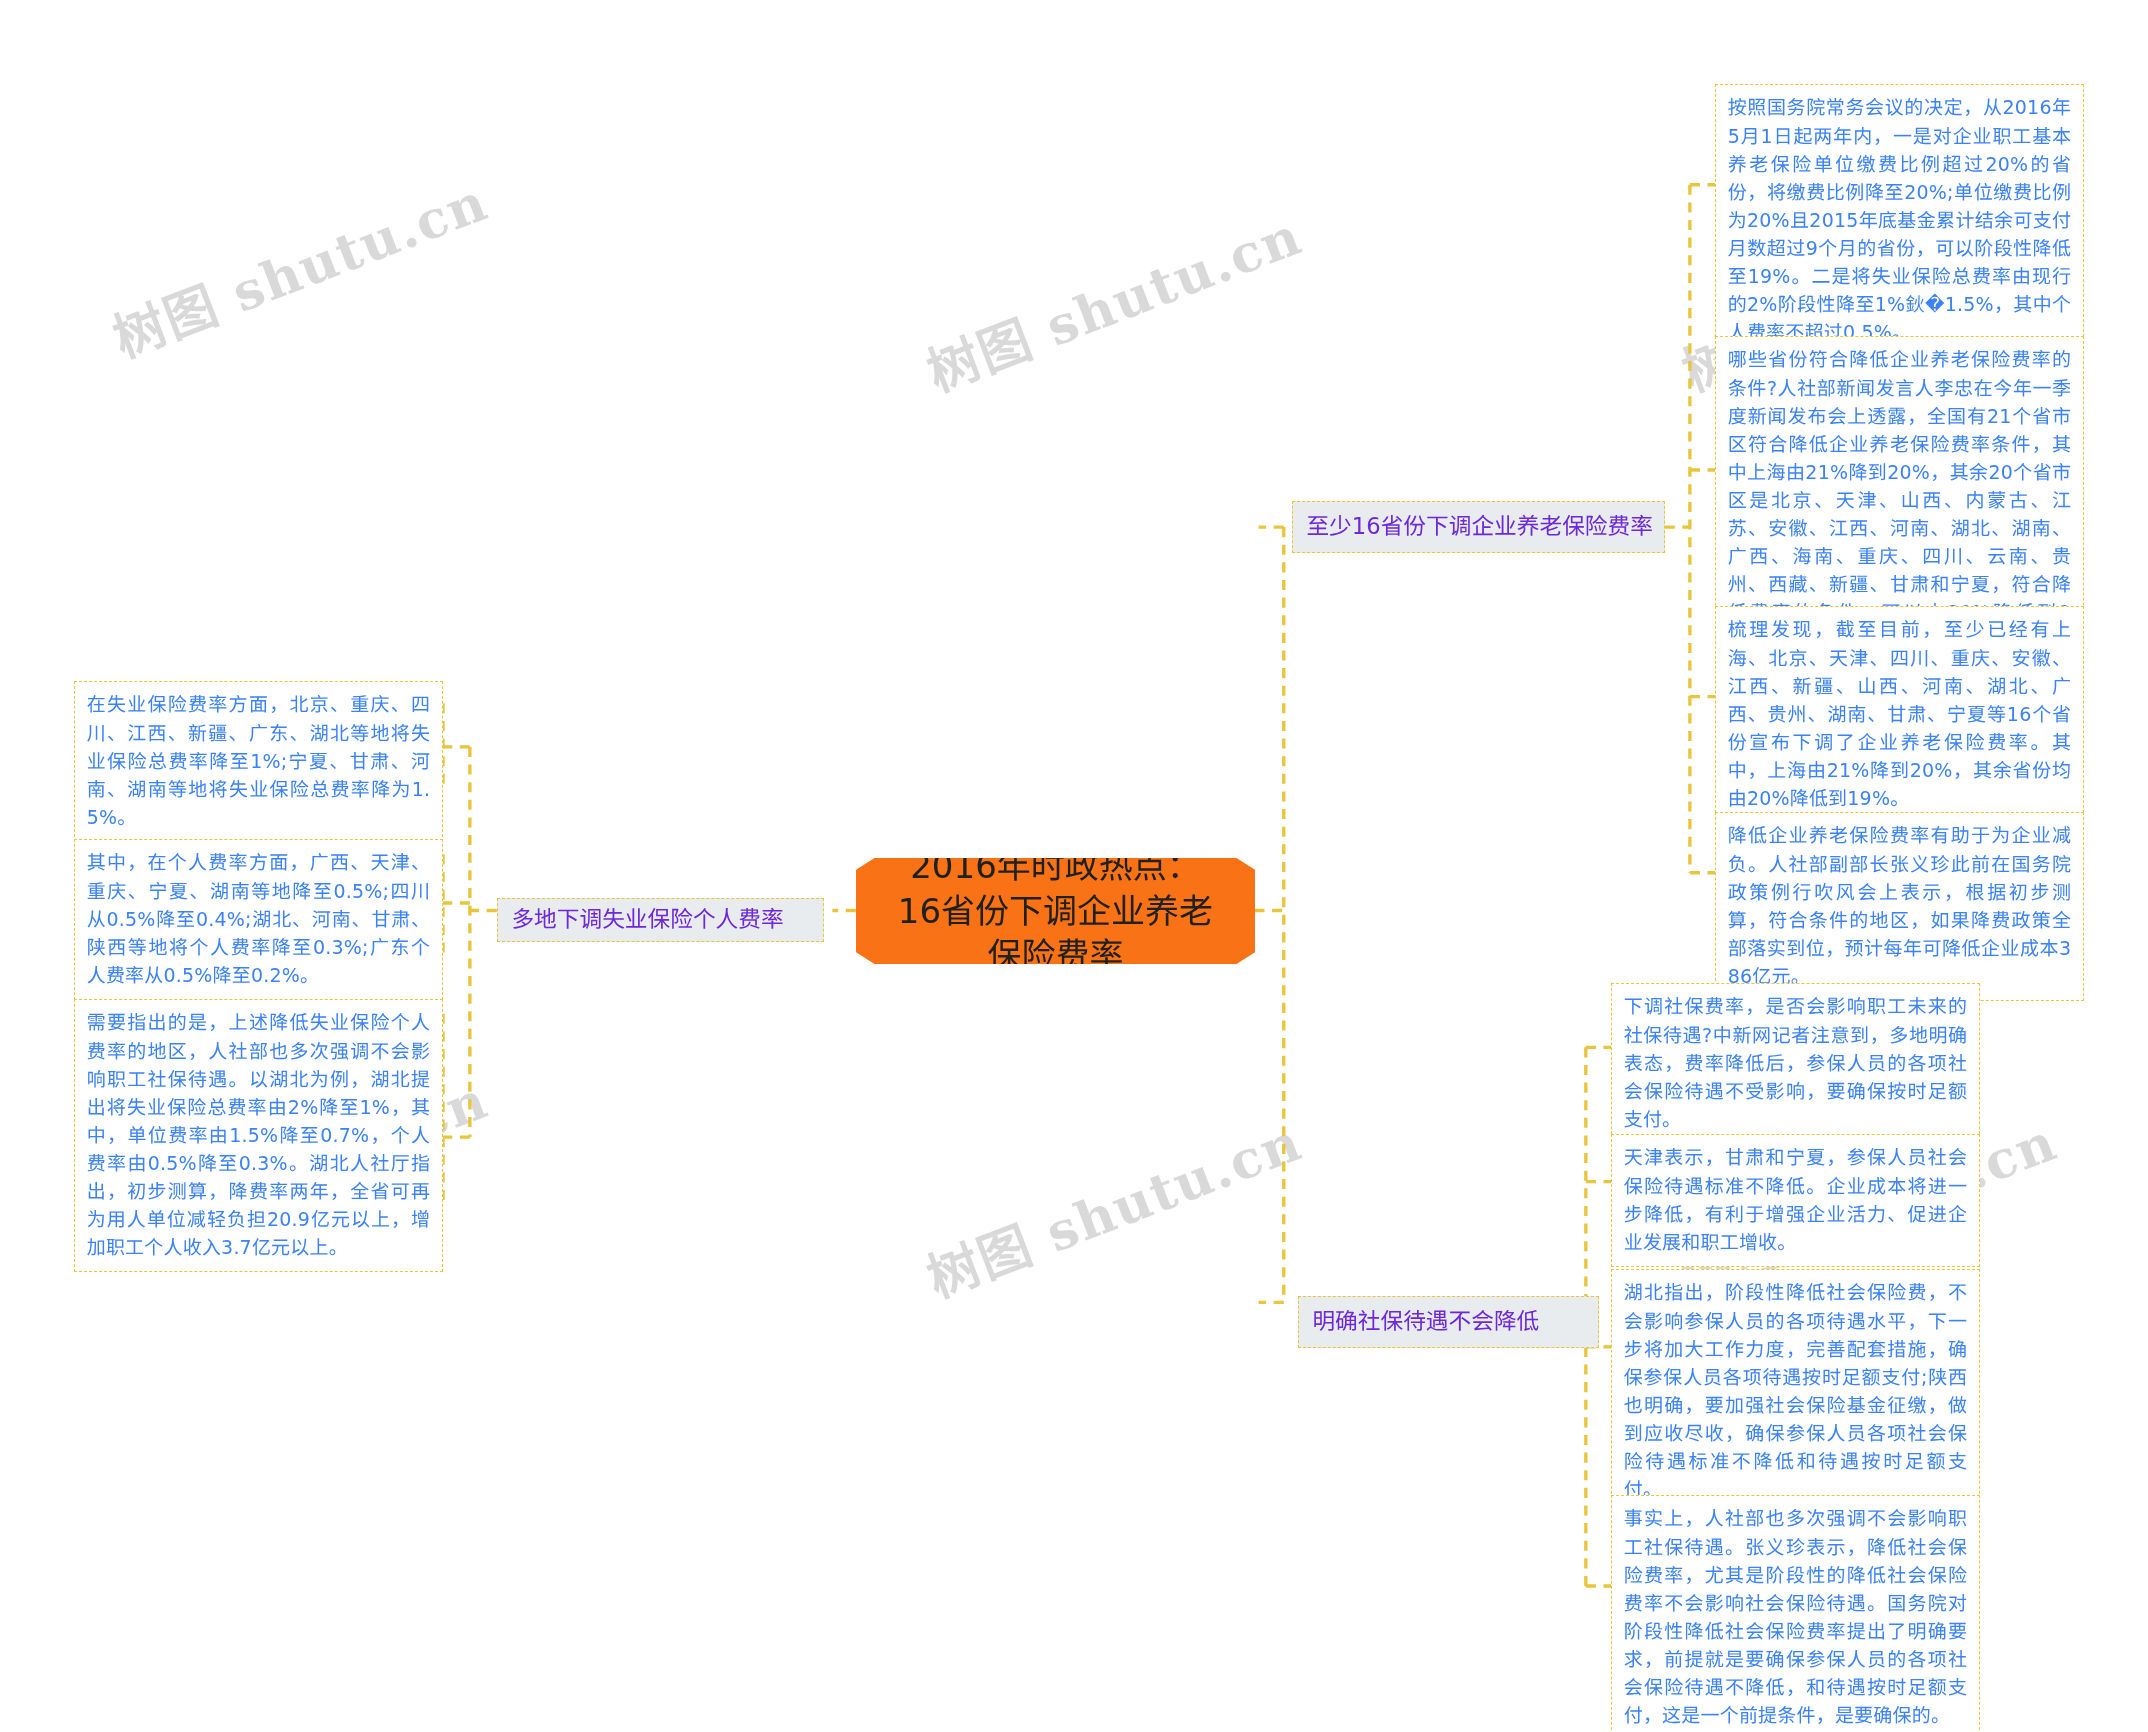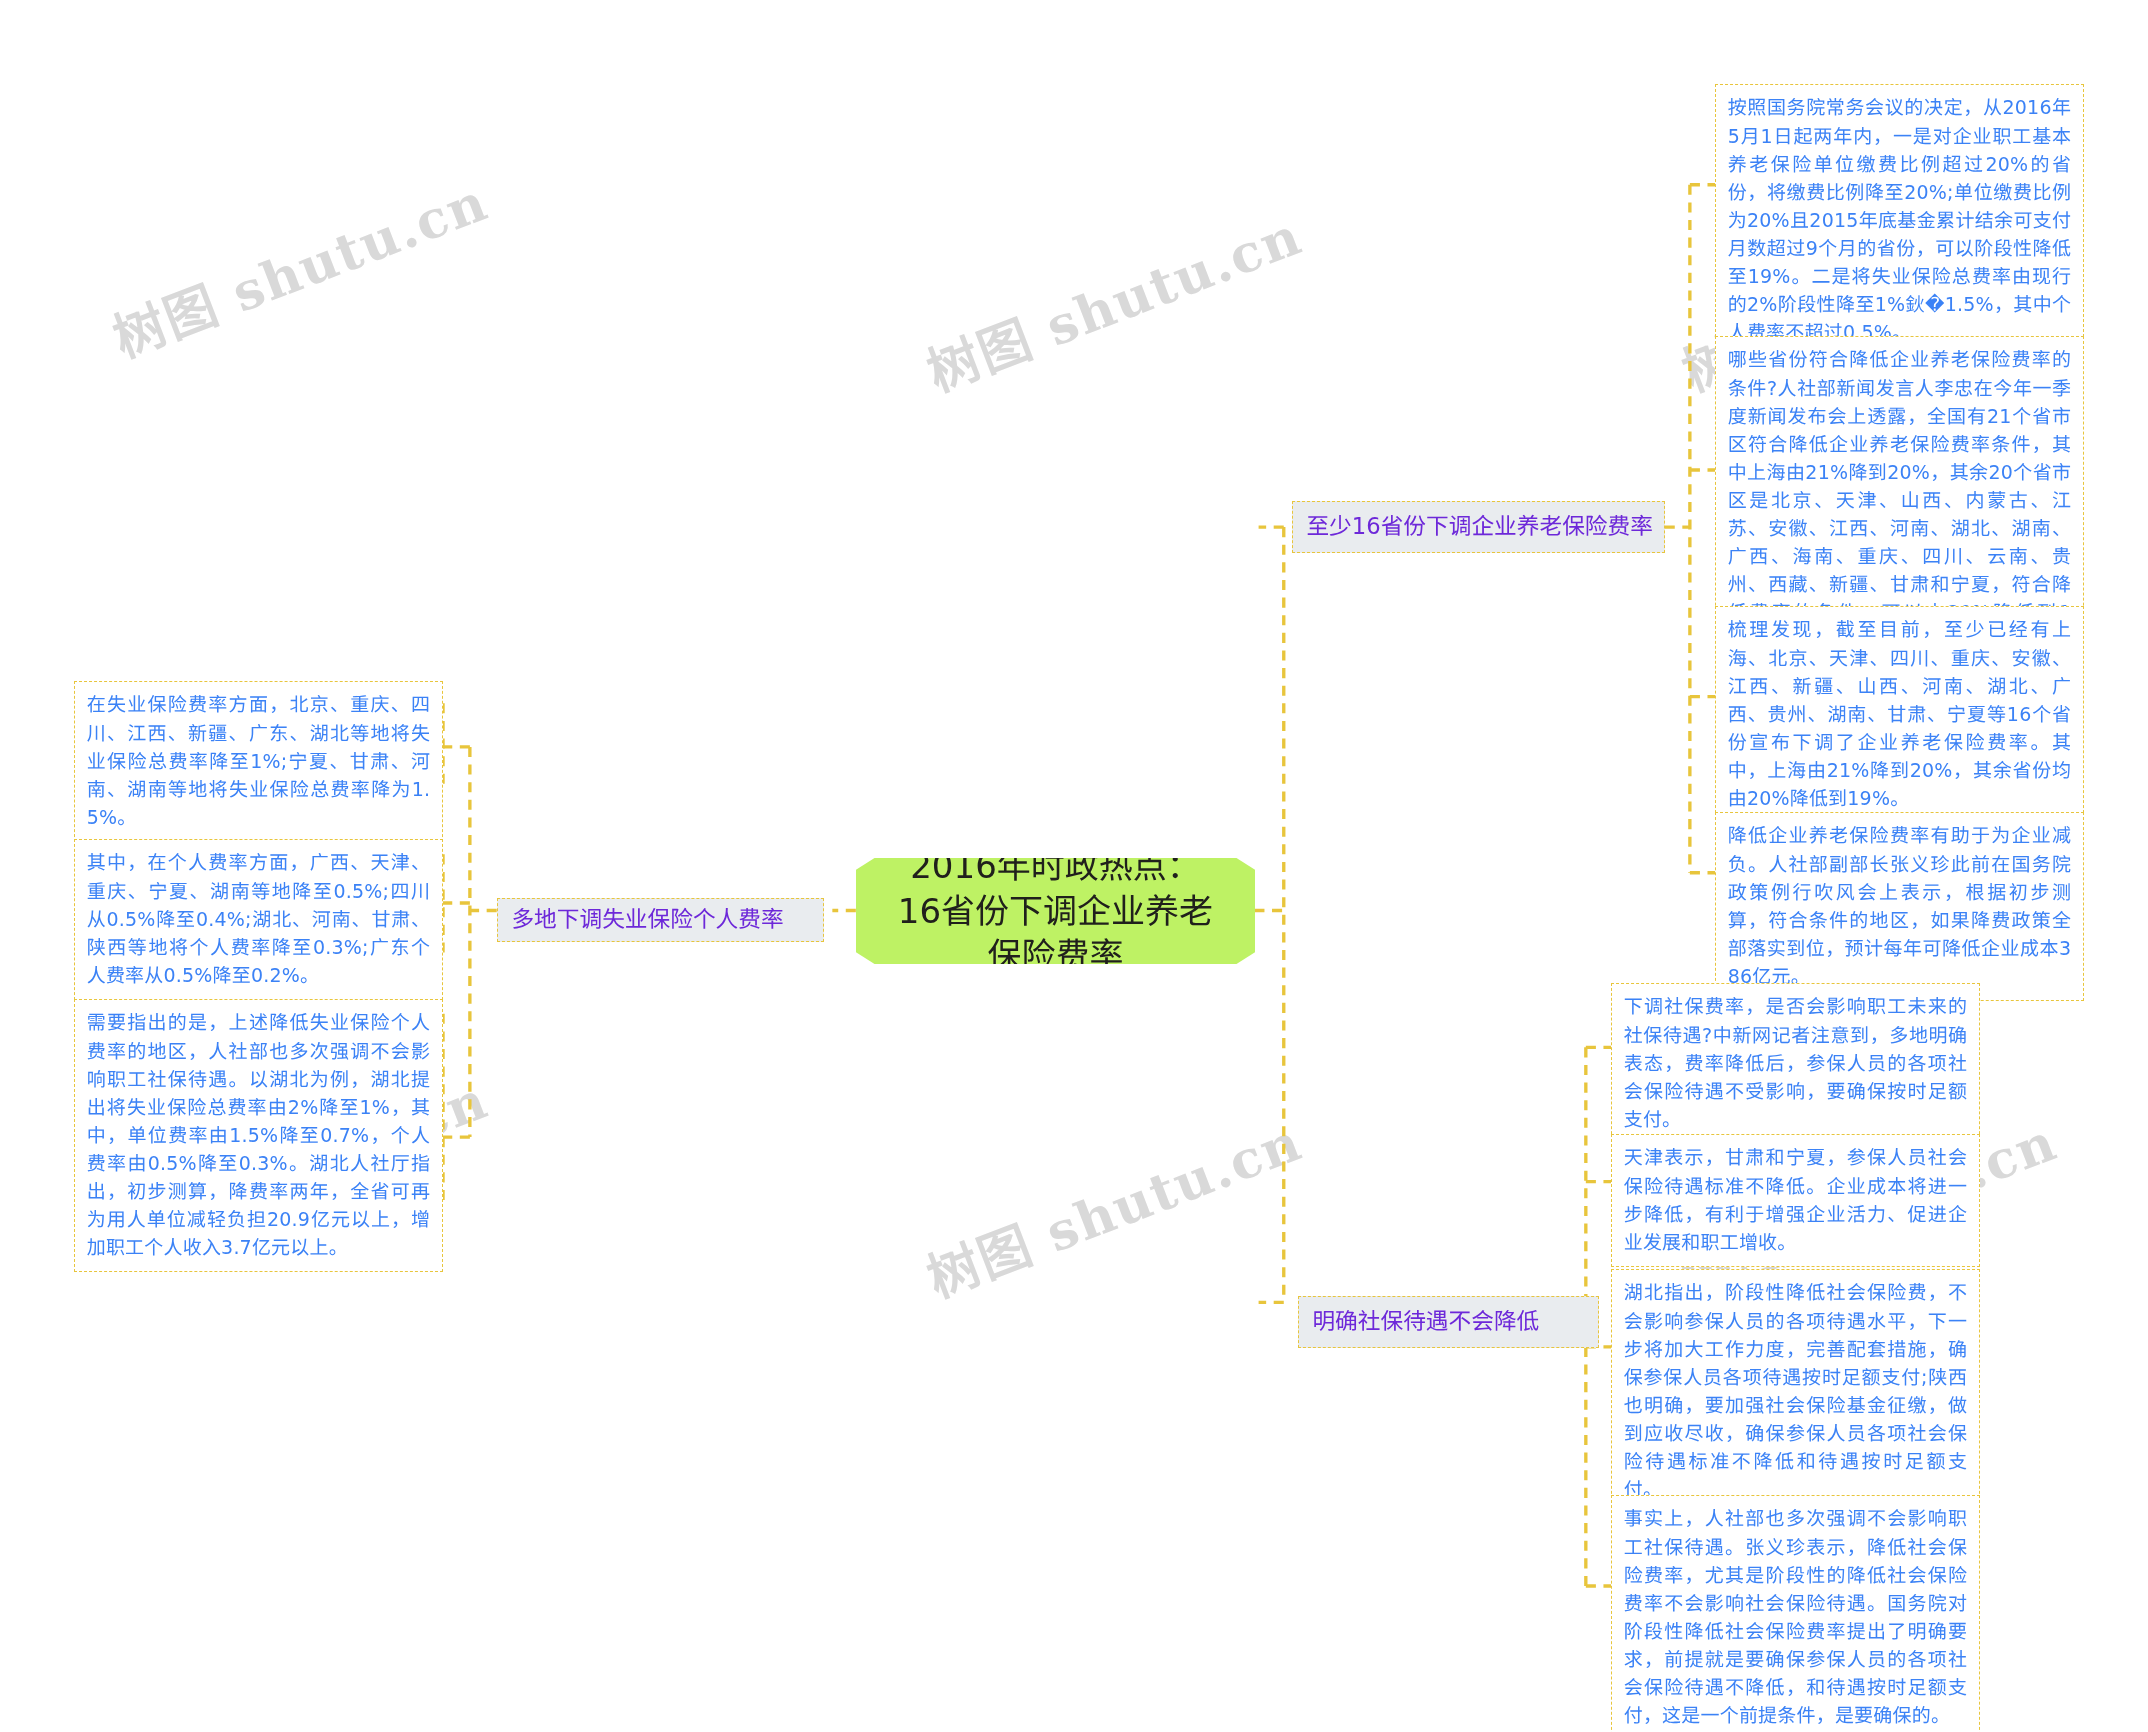--- a/index.html
+++ b/index.html
@@ -46,21 +46,21 @@
     border:1.7px dashed #e8c53c;
     background:#e9ecef;
     padding:7.6px 13.4px;
     font-size:22.7px;
     line-height:1.3;
     color:#6d28d9;
     white-space:nowrap;
     display:flex;align-items:center;
   }
   .root{
-    background:#bef264;
+    background:#f97316;
     color:#20201c;
     font-size:34px;
     line-height:1.32;
     text-align:center;
     padding:17px 39px;
     display:flex;align-items:center;justify-content:center;
     clip-path:polygon(0 11.7px, 18.5px 0, calc(100% - 18.5px) 0, 100% 11.7px,
                       100% calc(100% - 11.7px), calc(100% - 18.5px) 100%,
                       18.5px 100%, 0 calc(100% - 11.7px));
   }

